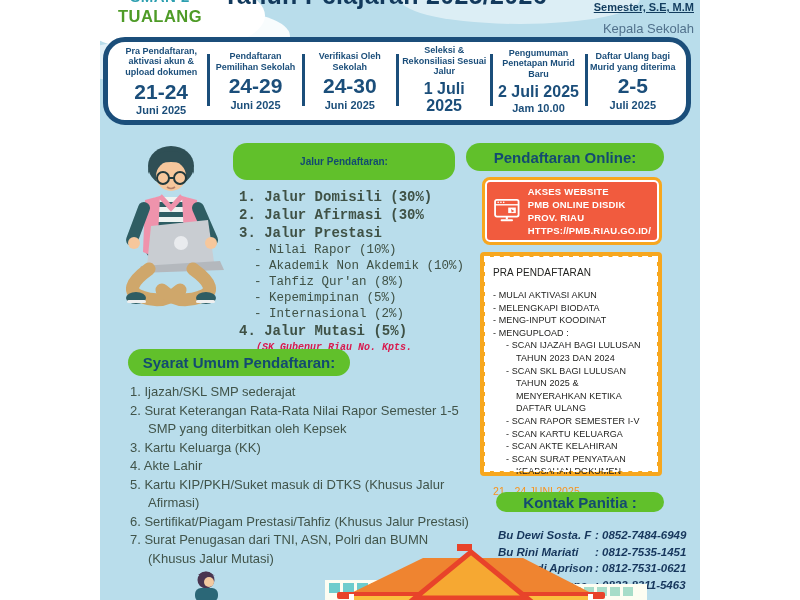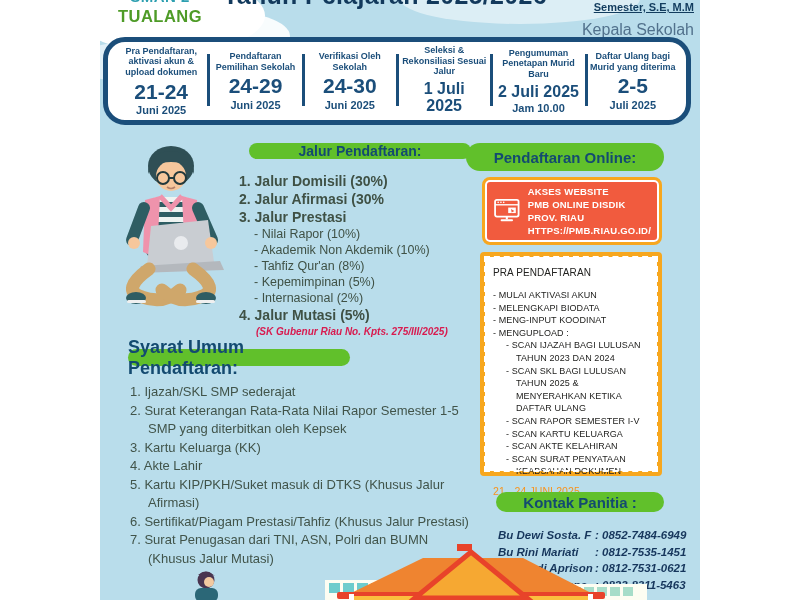--- a/index.html
+++ b/index.html
@@ -16,42 +16,42 @@
 
   
   .school-top{left:8px;top:-12px;width:104px;text-align:center;color:#2d9fb0;
     font-weight:800;font-size:15px;letter-spacing:.5px;}
   .school-bottom{left:0px;top:7px;width:120px;text-align:center;color:#4e9b27;
     font-weight:800;font-size:16.5px;letter-spacing:.5px;}
   .title-partial{left:110px;top:-19px;width:350px;text-align:center;color:#12395c;
     font-weight:800;font-size:25px;letter-spacing:.3px;white-space:nowrap;}
   .signatory{right:6px;top:1px;text-align:right;}
   .sig-name{font-size:11px;font-weight:800;color:#123c5e;text-decoration:underline;}
-  .sig-role{font-size:16px;color:#51718c;margin-top:8px;}
+  .sig-role{font-size:13px;color:#51718c;margin-top:8px;}
 
   
   .timeline{left:3px;top:37px;width:588px;height:88px;background:#fff;
     border:5px solid #1b4e7a;border-radius:22px;display:flex;box-sizing:border-box;
     padding:3px 6px;}
   .tl-col{flex:1;display:flex;flex-direction:column;align-items:center;
     justify-content:center;padding:0 3px;position:relative;}
   .tl-col + .tl-col::before{content:"";position:absolute;left:-1px;top:13%;
     height:72%;width:3px;background:#1b4e7a;}
   .tl-label{font-size:9px;font-weight:800;color:#1b4e7a;text-align:center;line-height:1.18;}
   .tl-date{font-size:21px;font-weight:800;color:#1b4e7a;line-height:1.02;margin-top:3px;
     text-align:center;white-space:pre-line;}
   .tl-col.mid .tl-date{font-size:16px;line-height:1.1;}
   .tl-sub{font-size:11px;font-weight:800;color:#1b4e7a;margin-top:2px;}
 
   
   .pill{position:absolute;background:#61c02b;color:#134a70;font-weight:800;
     display:flex;align-items:center;justify-content:center;border-radius:14px;}
 
   
-  .jalur-list{left:139px;top:172px;width:232px;color:#3f5145;}
+  .jalur-list{left:139px;top:188px;width:232px;color:#3f5145;font-family:Liberation Mono, monospace;}
   .jl-main{font-size:14px;font-weight:700;line-height:18px;}
   .jl-sub{font-size:12.5px;line-height:16px;margin-left:15px;}
   .jl-note{font-size:10px;font-weight:700;font-style:italic;color:#d81b4f;
     margin-left:17px;margin-top:2px;}
 
   
   .syarat-list{left:30px;top:383px;width:344px;color:#41544a;font-size:13px;line-height:18.5px;}
   .sy-item{padding-left:18px;text-indent:-18px;}
 
   
@@ -164,35 +164,35 @@
     <circle cx="32" cy="103" r="6" fill="#f6c79c"></circle>
     <circle cx="109" cy="103" r="6" fill="#f6c79c"></circle>
     <path d="M47,129 Q18,150 40,157 Q62,165 78,150" stroke="#cfa76b" stroke-width="13" fill="none" stroke-linecap="round"></path>
     <path d="M91,129 Q120,150 98,157 Q76,165 60,150" stroke="#cfa76b" stroke-width="13" fill="none" stroke-linecap="round"></path>
     <ellipse cx="34" cy="158" rx="10" ry="6" fill="#2e5d63"></ellipse>
     <ellipse cx="104" cy="158" rx="10" ry="6" fill="#2e5d63"></ellipse>
     <rect x="25" y="160" width="19" height="3" rx="1.5" fill="#f0f0f0"></rect>
     <rect x="94" y="160" width="19" height="3" rx="1.5" fill="#f0f0f0"></rect>
   </svg>
 
-  <div class="pill" style="left:149px;top:143px;width:222px;height:16px;font-size:14px;">Jalur Pendaftaran:</div>
+  <div class="pill" style="left:133px;top:143px;width:222px;height:37px;font-size:10px;">Jalur Pendaftaran:</div>
   <div class="abs jalur-list">
     <div class="jl-main">1. Jalur Domisili (30%)</div>
     <div class="jl-main">2. Jalur Afirmasi (30%</div>
     <div class="jl-main">3. Jalur Prestasi</div>
     <div class="jl-sub">- Nilai Rapor (10%)</div>
     <div class="jl-sub">- Akademik Non Akdemik (10%)</div>
     <div class="jl-sub">- Tahfiz Qur'an (8%)</div>
     <div class="jl-sub">- Kepemimpinan (5%)</div>
     <div class="jl-sub">- Internasional (2%)</div>
     <div class="jl-main">4. Jalur Mutasi (5%)</div>
     <div class="jl-note">(SK Gubenur Riau No. Kpts. 275/III/2025)</div>
   </div>
 
-  <div class="pill" style="left:28px;top:349px;width:222px;height:17px;font-size:18px;">Syarat Umum Pendaftaran:</div>
+  <div class="pill" style="left:28px;top:349px;width:222px;height:27px;font-size:15px;">Syarat Umum Pendaftaran:</div>
   <div class="abs syarat-list">
     <div class="sy-item">1. Ijazah/SKL SMP sederajat</div>
     <div class="sy-item">2. Surat Keterangan Rata-Rata Nilai Rapor Semester 1-5 SMP yang diterbitkan oleh Kepsek</div>
     <div class="sy-item">3. Kartu Keluarga (KK)</div>
     <div class="sy-item">4. Akte Lahir</div>
     <div class="sy-item">5. Kartu KIP/PKH/Suket masuk di DTKS (Khusus Jalur Afirmasi)</div>
     <div class="sy-item">6. Sertifikat/Piagam Prestasi/Tahfiz  (Khusus Jalur Prestasi)</div>
     <div class="sy-item">7. Surat Penugasan dari TNI, ASN, Polri dan BUMN (Khusus Jalur Mutasi)</div>
   </div>
 

